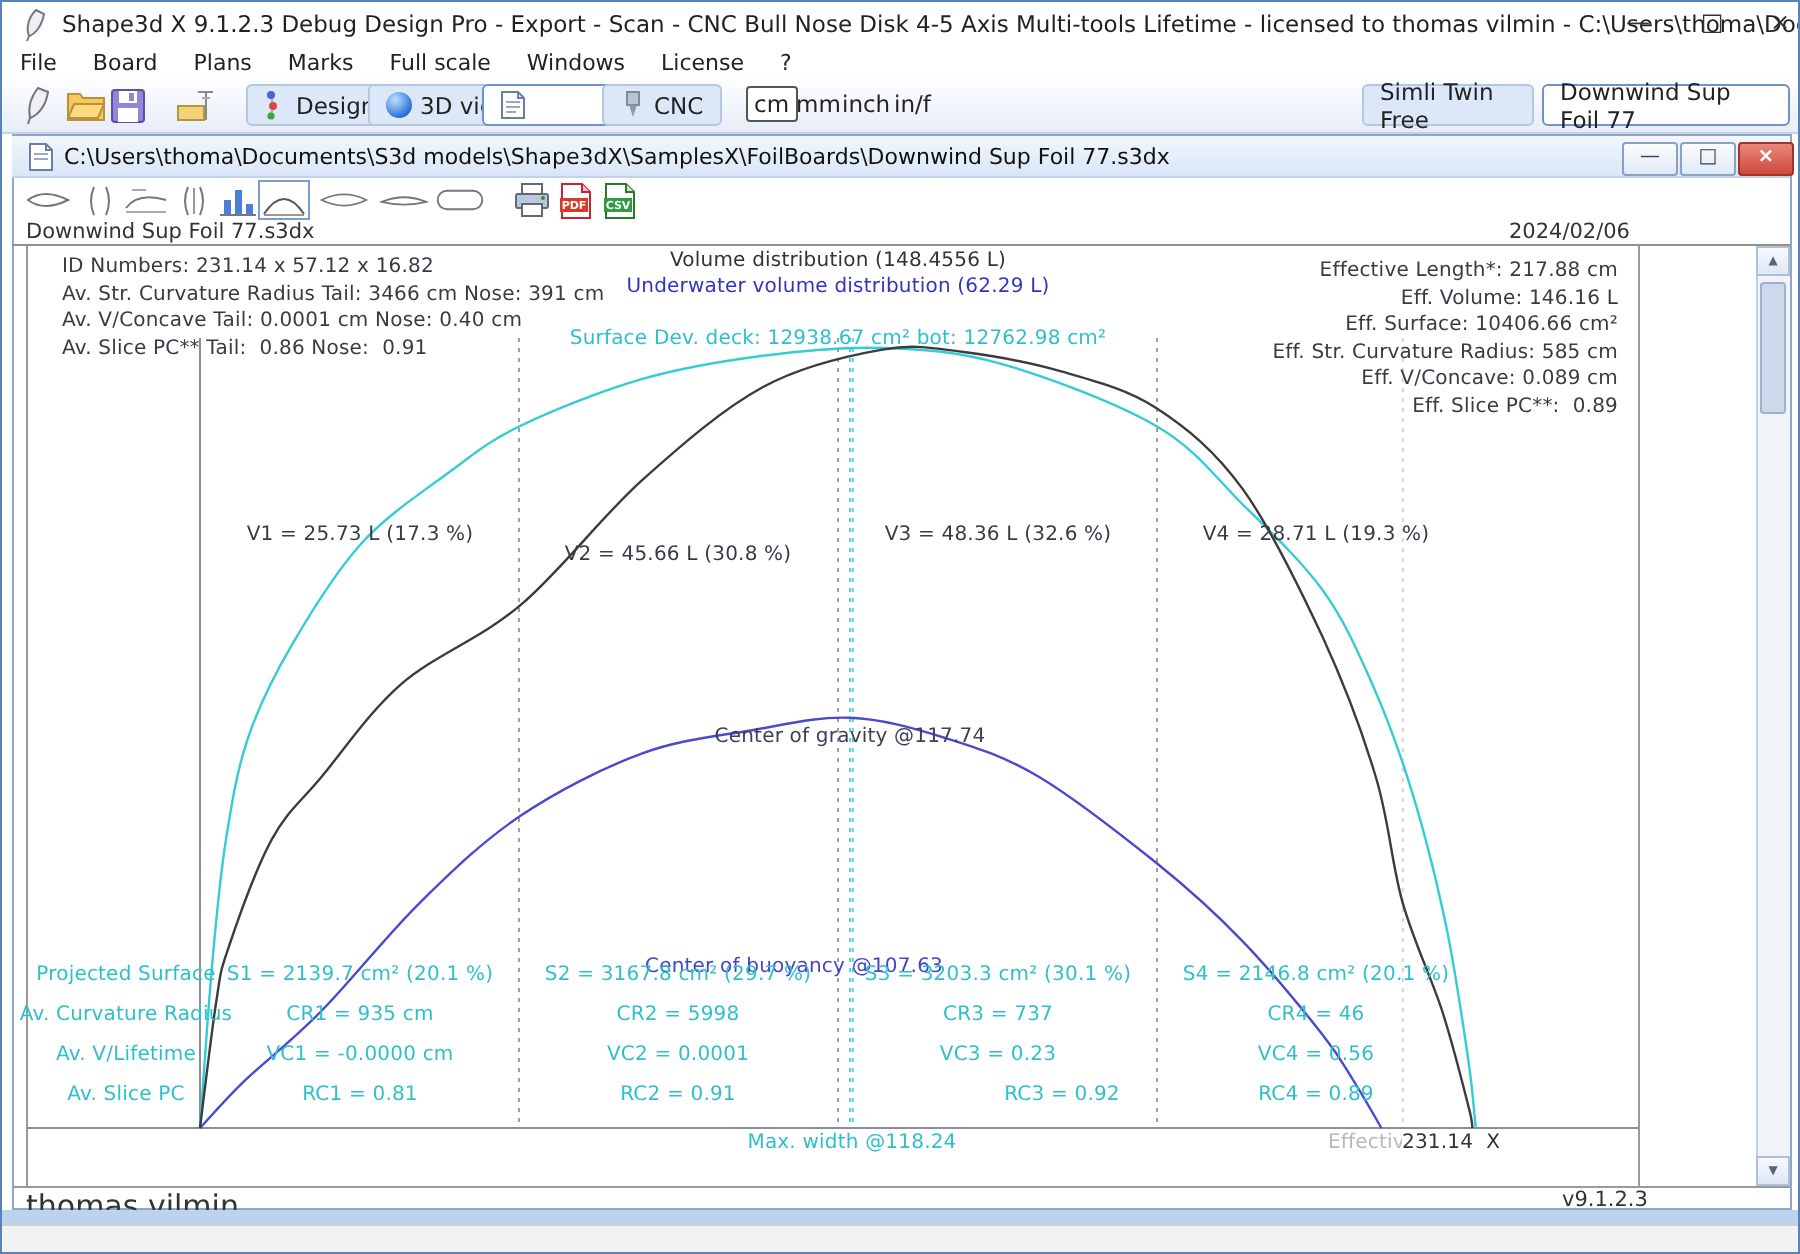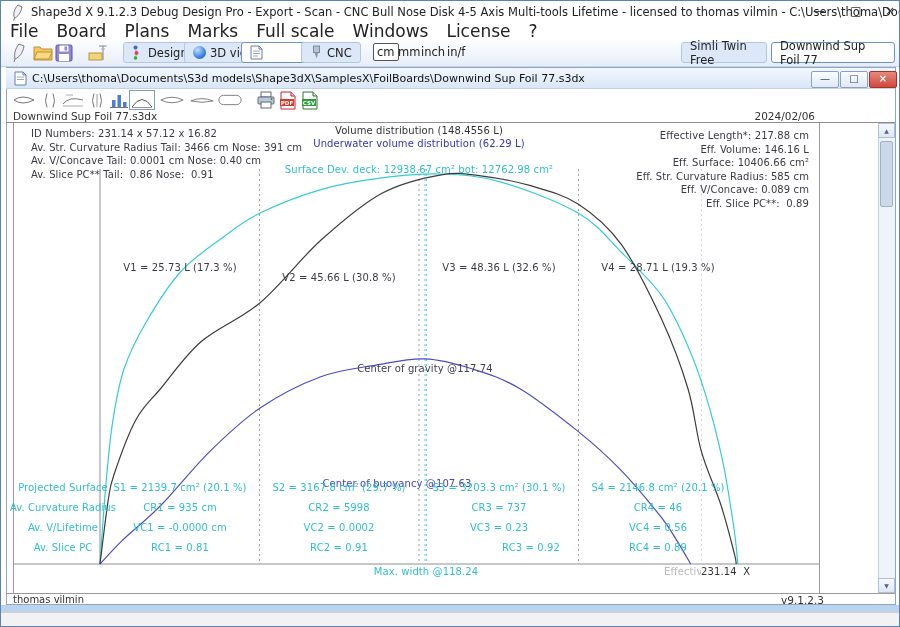--- a/index.html
+++ b/index.html
@@ -8,21 +8,21 @@
          border:1px solid #5a82b4;box-sizing:border-box;overflow:hidden;}
   .abs{position:absolute;}
   .ctr{transform:translateX(-50%);white-space:nowrap;}
   .pre{white-space:pre;}
   
   #titlebar{left:0;top:0;width:100%;height:22px;background:#ffffff;}
   #titlebar .title{left:30px;top:4px;font-size:11.5px;color:#222;white-space:nowrap;}
   .wbtn{top:0;width:34px;height:21px;text-align:center;line-height:20px;font-size:12px;color:#333;cursor:default;}
   
   #menubar{left:0;top:22px;width:100%;height:16px;background:#fff;display:flex;align-items:center;}
-  #menubar span{padding:0 9px;font-size:17px;color:#222;}
+  #menubar span{padding:0 9px;font-size:11px;color:#222;}
   
   #toolbar{left:0;top:38px;width:100%;height:28px;background:linear-gradient(#fdfeff,#e7edf8);border-bottom:1px solid #c6d2e6;box-sizing:border-box;}
   .tbtn{top:3px;height:21px;background:#dce8f8;border:1px solid #b3c6e2;border-radius:3px;
         font-size:11.5px;color:#222;display:flex;align-items:center;gap:4px;padding:0 8px;box-sizing:border-box;}
   .tbtn.active{background:#fff;border:1px solid #6f93c8;}
   .unit{top:5px;font-size:11.5px;color:#222;padding:1px 3px;}
   .unit.active{background:#fff;border:1px solid #555;border-radius:2px;top:4px;}
   
   #mdi{left:5px;top:66px;width:890px;height:538px;background:#fff;border:1px solid #8ea6c8;box-sizing:border-box;}
   #mdititle{left:5px;top:67px;width:889px;height:21px;background:linear-gradient(#f2f7fd,#d9e6f7);
@@ -48,21 +48,21 @@
   .dk{color:#3a3a46;}
   .cy{color:#2fbfcc;}
   .nv{color:#3434c0;}
   .gy{color:#b9b9b9;}
   
   #vscroll{left:877px;top:122px;width:17px;height:470px;background:#f0f3f8;border-left:1px solid #c3cedd;box-sizing:border-box;z-index:5;}
   .sarrow{left:877px;width:17px;height:15px;background:linear-gradient(#f6faff,#dde7f4);border:1px solid #aebfd6;
           box-sizing:border-box;text-align:center;font-size:6px;line-height:13px;color:#567;z-index:6;}
   #sthumb{left:879px;top:140px;width:13px;height:66px;background:#ccd9eb;border:1px solid #9fb2cc;border-radius:2px;box-sizing:border-box;z-index:6;}
   
-  #userrow{left:12px;top:593px;font-size:10px;color:#333;}
+  #userrow{left:12px;top:593px;font-size:15px;color:#333;}
   #verrow{left:780px;top:593px;font-size:10.5px;color:#333;}
   #bluestrip{left:0;top:604px;width:100%;height:7px;background:#bcd3ee;}
   #statusbar{left:0;top:611px;width:100%;height:16px;background:#f2f2f2;border-top:1px solid #cfcfcf;box-sizing:border-box;}
   .sphere{width:13px;height:13px;border-radius:50%;background:radial-gradient(circle at 35% 30%,#bfe0ff,#2a74d8 70%,#0b3f8a);}
 </style>
 </head>
 <body>
 
 <div id="stage">
 
@@ -300,21 +300,21 @@
   <div class="cl ctr cy" style="left:62px;top:481px;">Projected Surface</div>
   <div class="cl ctr cy" style="left:62px;top:501px;">Av. Curvature Radius</div>
   <div class="cl ctr cy" style="left:62px;top:521px;">Av. V/Lifetime</div>
   <div class="cl ctr cy" style="left:62px;top:541px;">Av. Slice PC</div>
   <div class="cl ctr cy" style="left:179px;top:481px;">S1 = 2139.7 cm² (20.1 %)</div>
   <div class="cl ctr cy" style="left:179px;top:501px;">CR1 = 935 cm</div>
   <div class="cl ctr cy" style="left:179px;top:521px;">VC1 = -0.0000 cm</div>
   <div class="cl ctr cy" style="left:179px;top:541px;">RC1 = 0.81</div>
   <div class="cl ctr cy" style="left:338px;top:481px;text-align:center;">S2 = 3167.8 cm² (29.7 %)</div>
   <div class="cl ctr cy" style="left:338px;top:501px;">CR2 = 5998</div>
-  <div class="cl ctr cy" style="left:338px;top:521px;">VC2 = 0.0002</div>
+  <div class="cl ctr cy" style="left:338px;top:521px;">VC2 = 0.0001</div>
   <div class="cl ctr cy" style="left:338px;top:541px;">RC2 = 0.91</div>
   <div class="cl ctr cy" style="left:498px;top:481px;">S3 = 3203.3 cm² (30.1 %)</div>
   <div class="cl ctr cy" style="left:498px;top:501px;">CR3 = 737</div>
   <div class="cl ctr cy" style="left:498px;top:521px;">VC3 = 0.23</div>
   <div class="cl ctr cy" style="left:498px;top:541px;margin-left:32px;">RC3 = 0.92</div>
   <div class="cl ctr cy" style="left:657px;top:481px;">S4 = 2146.8 cm² (20.1 %)</div>
   <div class="cl ctr cy" style="left:657px;top:501px;">CR4 = 46</div>
   <div class="cl ctr cy" style="left:657px;top:521px;">VC4 = 0.56</div>
   <div class="cl ctr cy" style="left:657px;top:541px;">RC4 = 0.89</div>
   <div class="cl ctr cy" style="left:425px;top:565px;">Max. width @118.24</div>

